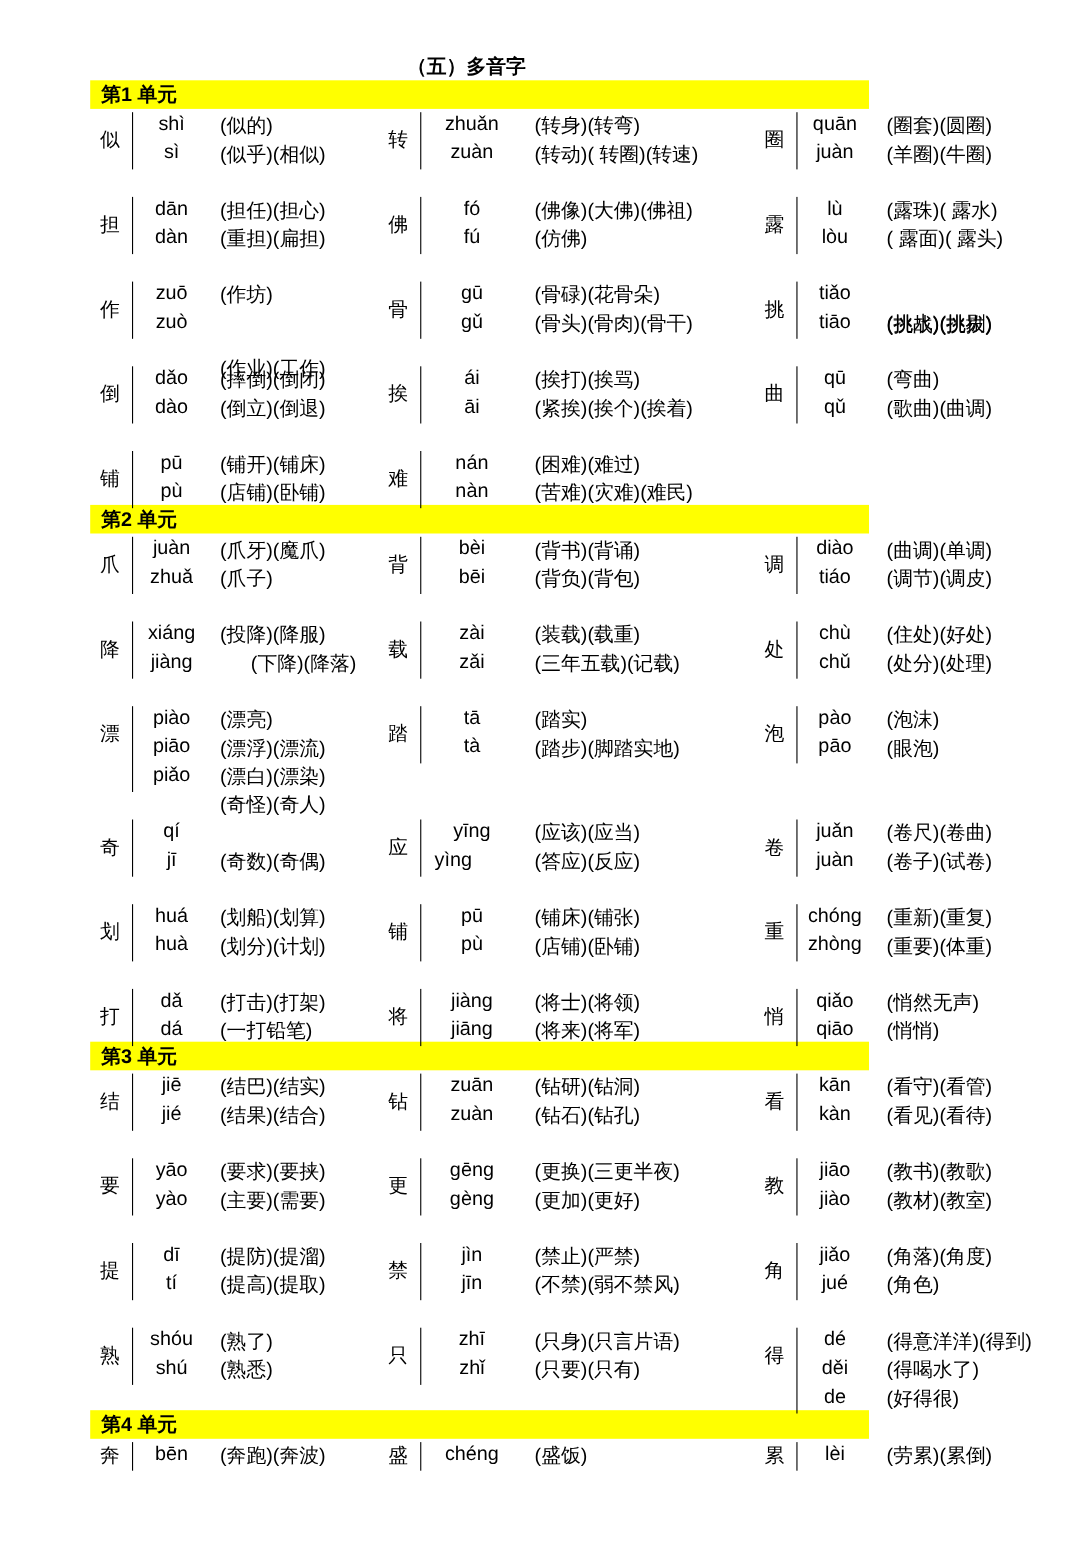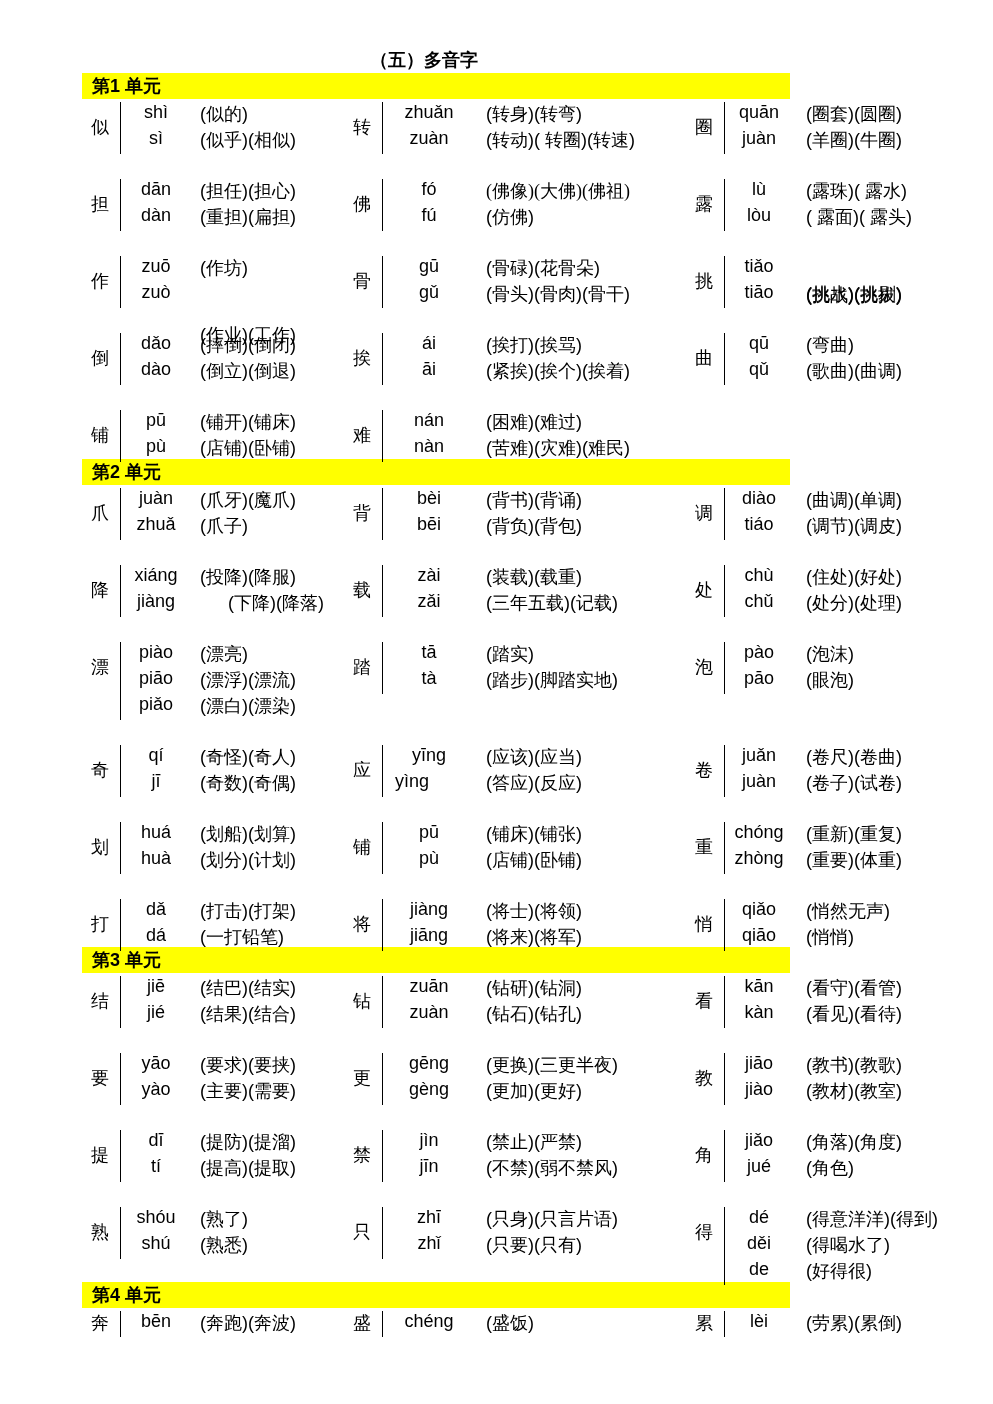--- a/index.html
+++ b/index.html
@@ -55,21 +55,21 @@
       <div class="bar" style="left: 120px; top: 179px; height: 52px;"></div>
       <div class="py" style="left: 116px; top: 179px;">dān</div>
       <div class="ex" style="left: 200px; top: 179px;">(担任)(担心)</div>
       <div class="py" style="left: 116px; top: 205px;">dàn</div>
       <div class="ex" style="left: 200px; top: 205px;">(重担)(扁担)</div>
     </div>
     <div class="entry">
       <div class="char" style="left: 353px; top: 192px;">佛</div>
       <div class="bar" style="left: 382px; top: 179px; height: 52px;"></div>
       <div class="py" style="left: 389px; top: 179px;">fó</div>
-      <div class="ex" style="left: 486px; top: 179px; font-family: Liberation Serif, serif;">(佛像)(大佛)(佛祖)</div>
+      <div class="ex" style="left: 486px; top: 179px;">(佛像)(大佛)(佛祖)</div>
       <div class="py" style="left: 389px; top: 205px;">fú</div>
       <div class="ex" style="left: 486px; top: 205px;">(仿佛)</div>
     </div>
     <div class="entry">
       <div class="char" style="left: 695px; top: 192px;">露</div>
       <div class="bar" style="left: 724px; top: 179px; height: 52px;"></div>
       <div class="py" style="left: 719px; top: 179px;">lù</div>
       <div class="ex" style="left: 806px; top: 179px;">(露珠)( 露水)</div>
       <div class="py" style="left: 719px; top: 205px;">lòu</div>
       <div class="ex" style="left: 806px; top: 205px;">( 露面)( 露头)</div>
@@ -209,21 +209,21 @@
       <div class="bar" style="left: 724px; top: 642px; height: 52px;"></div>
       <div class="py" style="left: 719px; top: 642px;">pào</div>
       <div class="ex" style="left: 806px; top: 642px;">(泡沫)</div>
       <div class="py" style="left: 719px; top: 668px;">pāo</div>
       <div class="ex" style="left: 806px; top: 668px;">(眼泡)</div>
     </div>
     <div class="entry">
       <div class="char" style="left: 91px; top: 758px;">奇</div>
       <div class="bar" style="left: 120px; top: 745px; height: 52px;"></div>
       <div class="py" style="left: 116px; top: 745px;">qí</div>
-      <div class="ex" style="left: 200px; top: 745px;">(奇怪)(奇人)</div>
+      <div class="ex" style="left: 200px; top: 719px;">(奇怪)(奇人)</div>
       <div class="py" style="left: 116px; top: 771px;">jī</div>
       <div class="ex" style="left: 200px; top: 771px;">(奇数)(奇偶)</div>
     </div>
     <div class="entry">
       <div class="char" style="left: 353px; top: 758px;">应</div>
       <div class="bar" style="left: 382px; top: 745px; height: 52px;"></div>
       <div class="py" style="left: 389px; top: 745px;">yīng</div>
       <div class="ex" style="left: 486px; top: 745px;">(应该)(应当)</div>
       <div class="py" style="left: 372px; top: 771px;">yìng</div>
       <div class="ex" style="left: 486px; top: 771px;">(答应)(反应)</div>

